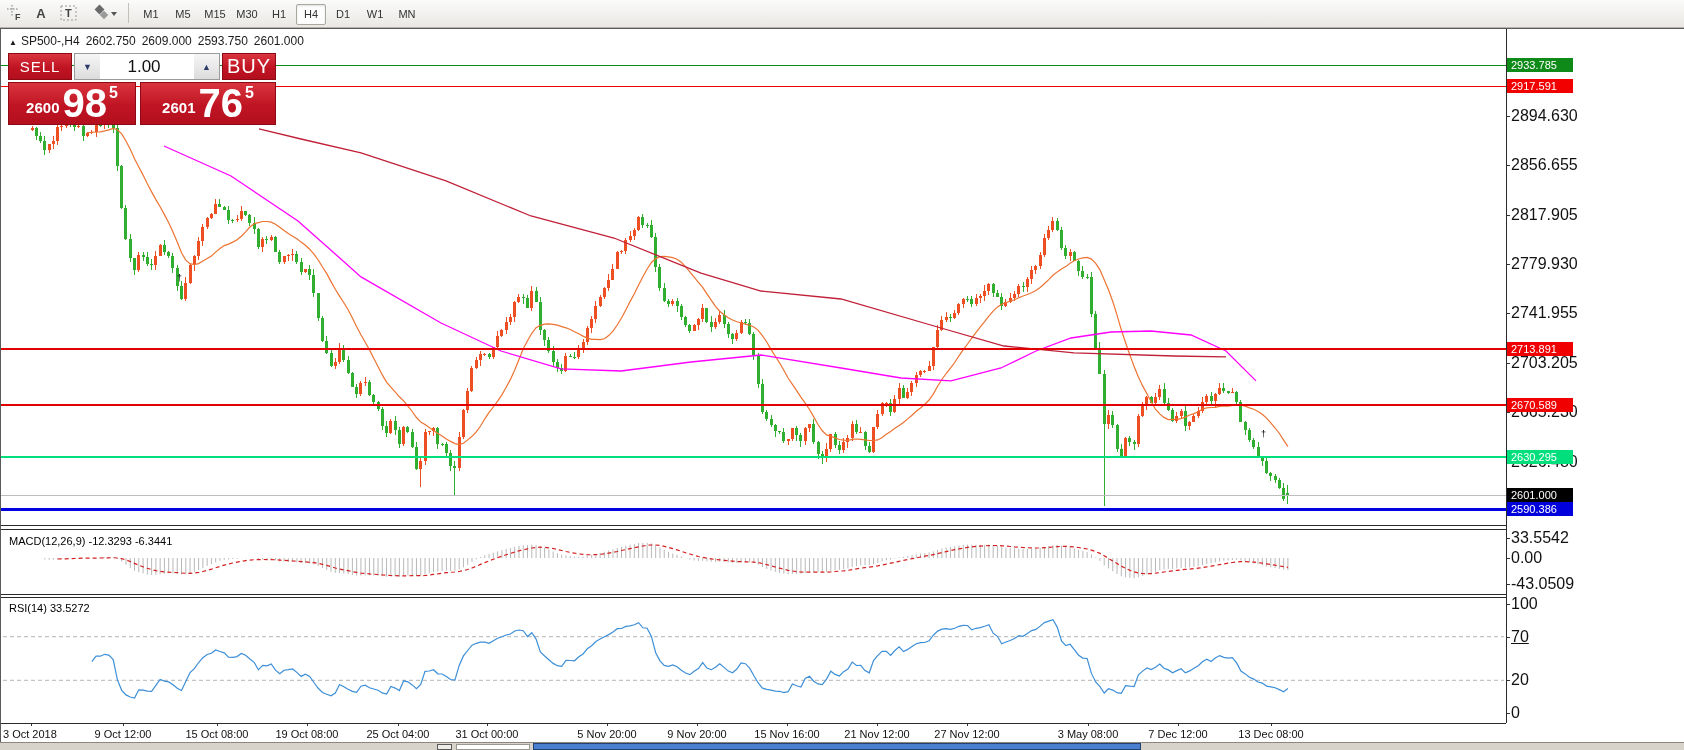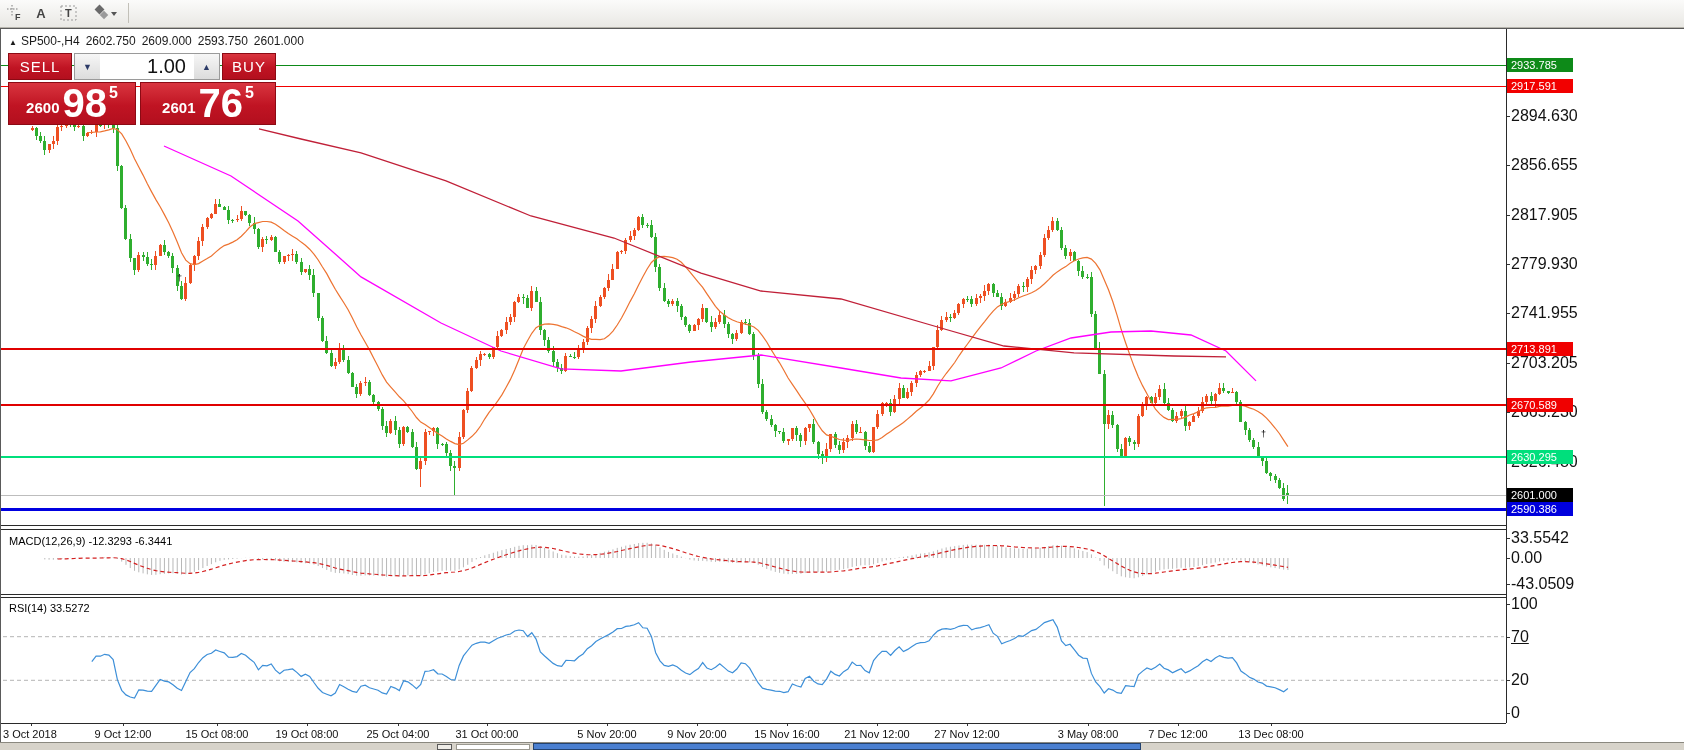--- a/index.html
+++ b/index.html
@@ -13,24 +13,24 @@
   .tf.active{background:#fdfdfd;border:1px solid #aaa8a0;box-shadow:inset 0 1px 2px rgba(0,0,0,.12);}
   
   #win{left:0;top:28px;width:1684px;height:714px;background:#fff;border-top:1px solid #5a5a5a;border-left:1px solid #5a5a5a;box-sizing:border-box;z-index:1;}
   #ohlc{left:8px;top:5px;font-size:12px;color:#1a1a1a;z-index:25;white-space:nowrap;}
   #ohlc span{margin-right:6px;}
   #ohlc .mk{font-size:8px;margin-right:4px;}
   
   #trade{left:7px;top:24px;z-index:28;}
   .redbox{background:linear-gradient(#d9353f,#c01423 55%,#b30f1e);border:1px solid #8c0a14;color:#fff;box-sizing:border-box;}
   #sellbtn{left:0;top:0;width:64px;height:27px;font-size:15px;display:flex;align-items:center;justify-content:center;letter-spacing:1px;}
-  #buybtn{left:214px;top:0;width:54px;height:27px;font-size:15px;display:flex;align-items:center;justify-content:center;letter-spacing:1px;}
+  #buybtn{left:214px;top:0;width:54px;height:27px;font-size:20px;display:flex;align-items:center;justify-content:center;letter-spacing:1px;}
   #spin{left:66px;top:0;width:146px;height:27px;background:#fff;border:1px solid #9a9a9a;box-sizing:border-box;display:flex;}
   .spbtn{width:25px;height:100%;background:linear-gradient(#f6f6f6,#dcdcdc);border:0;color:#2b3a67;font-size:9px;cursor:default;}
-  #vol{flex:1;border:0;outline:0;font-size:20px;text-align:right;padding-right:8px;font-family:inherit;color:#111;min-width:0;}
+  #vol{flex:1;border:0;outline:0;font-size:17px;text-align:center;padding-right:8px;font-family:inherit;color:#111;min-width:0;}
   #sellprice{left:0;top:29px;width:128px;height:43px;}
   #buyprice{left:132px;top:29px;width:136px;height:43px;}
   .pricebox{display:flex;align-items:flex-end;justify-content:center;padding-bottom:4px;}
   .pfx{font-size:15px;font-weight:bold;margin:0 3px 4px 0;}
   .big{font-size:40px;font-weight:bold;line-height:34px;}
   .sup{font-size:16px;font-weight:bold;margin:0 0 18px 2px;}
   
   .lvl{left:0;width:1505px;z-index:6;}
   .badge{left:1506px;width:62px;height:14px;line-height:14px;color:#fff;font-size:11px;text-align:left;padding-left:4px;z-index:8;}
   .ptick{left:1510px;width:70px;height:12px;line-height:12px;color:#111;font-size:16px;z-index:4;}
@@ -68,20 +68,31 @@
       </svg>
   </div>
   <div class="abs tbicon" style="left:90px;width:30px">
     <svg width="26" height="18" viewBox="0 0 26 18">
         <rect x="4" y="2" width="7" height="7" transform="rotate(45 7.5 5.5)" fill="#6a6a6a"></rect>
         <rect x="9" y="8" width="6" height="6" transform="rotate(45 12 11)" fill="#9a9a9a"></rect>
         <path d="M19 8 l6 0 l-3 4 z" fill="#555"></path>
       </svg>
   </div>
   <div class="abs tbsep" style="left:128px"></div>
+  <div class="abs" id="tfgroup" style="left:136px;top:0;height:27px;width:320px;">
+      <div class="tf" style="left: 0px;">M1</div>
+      <div class="tf" style="left: 32px;">M5</div>
+      <div class="tf" style="left: 64px;">M15</div>
+      <div class="tf" style="left: 96px;">M30</div>
+      <div class="tf" style="left: 128px;">H1</div>
+      <div class="tf active" style="left: 160px;">H4</div>
+      <div class="tf" style="left: 192px;">D1</div>
+      <div class="tf" style="left: 224px;">W1</div>
+      <div class="tf" style="left: 256px;">MN</div>
+    </div>
 </div>
 
 <div id="win" class="abs">
 
   <div id="ohlc" class="abs">
     <span class="mk">▲</span><span>SP500-,H4</span><span>2602.750</span><span>2609.000</span><span>2593.750</span><span>2601.000</span>
   </div>
 
   <div id="trade" class="abs" style="width:268px;height:72px;">
     <div id="sellbtn" class="abs redbox">SELL</div>

